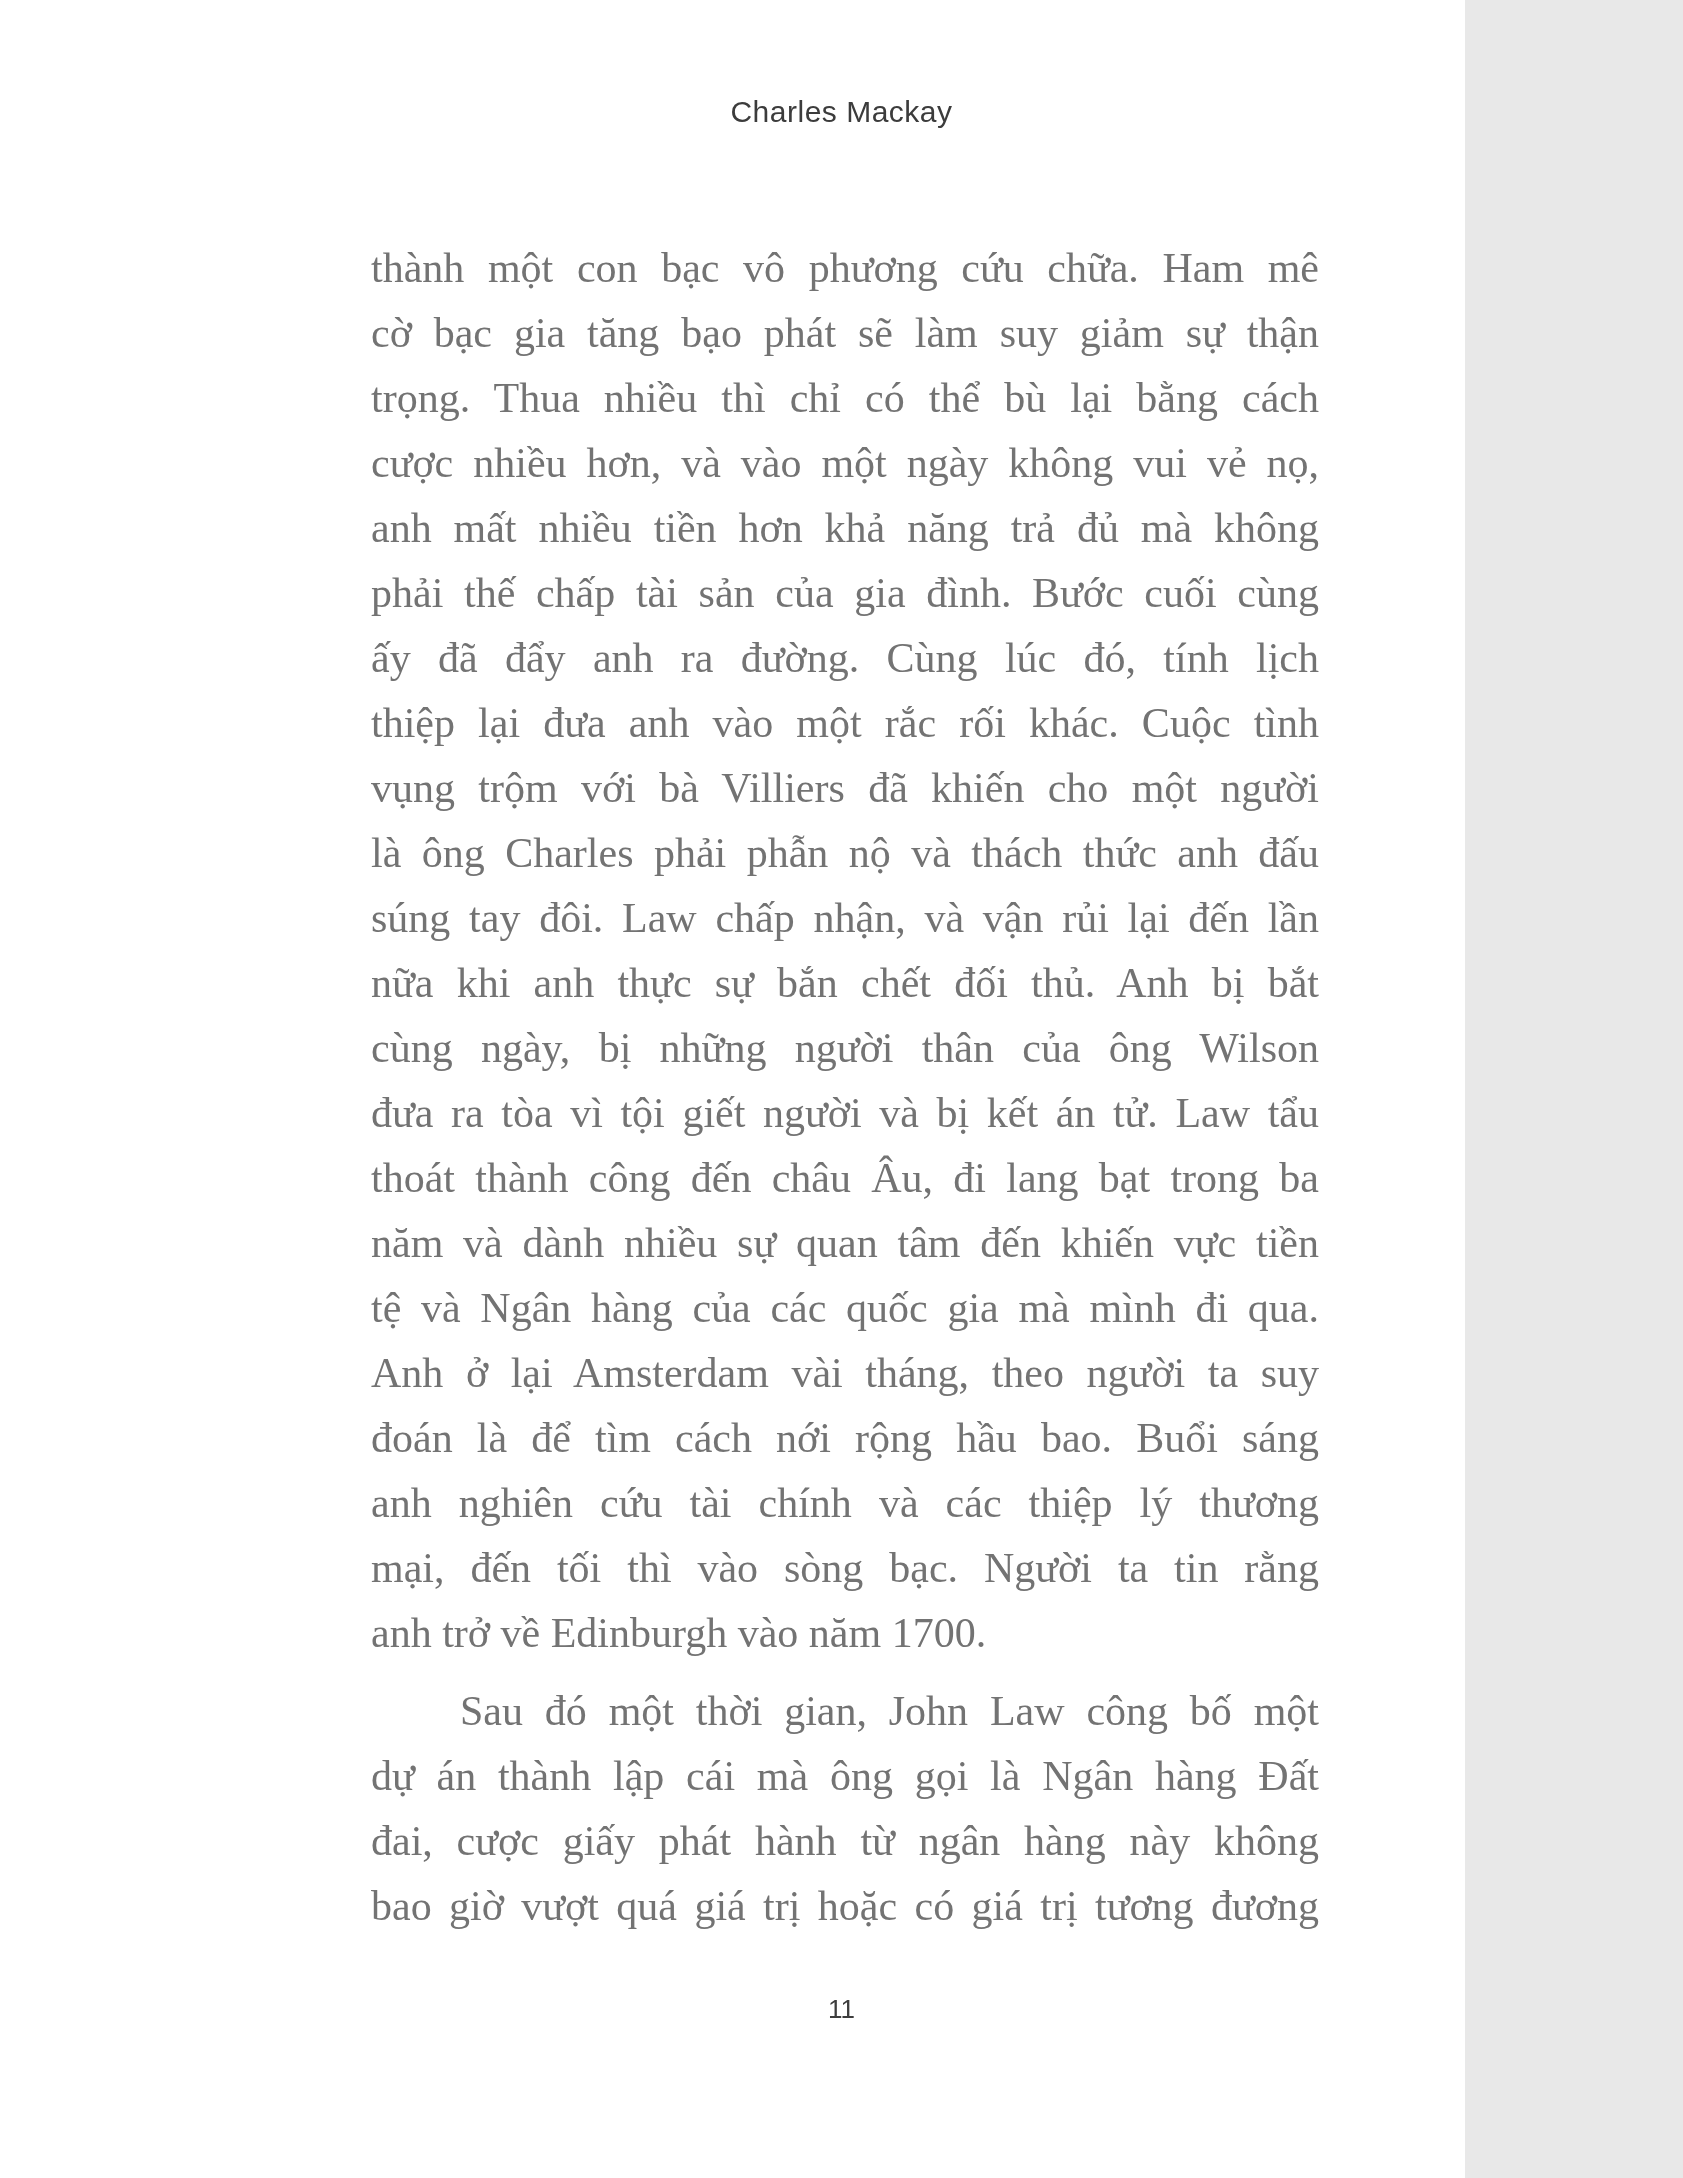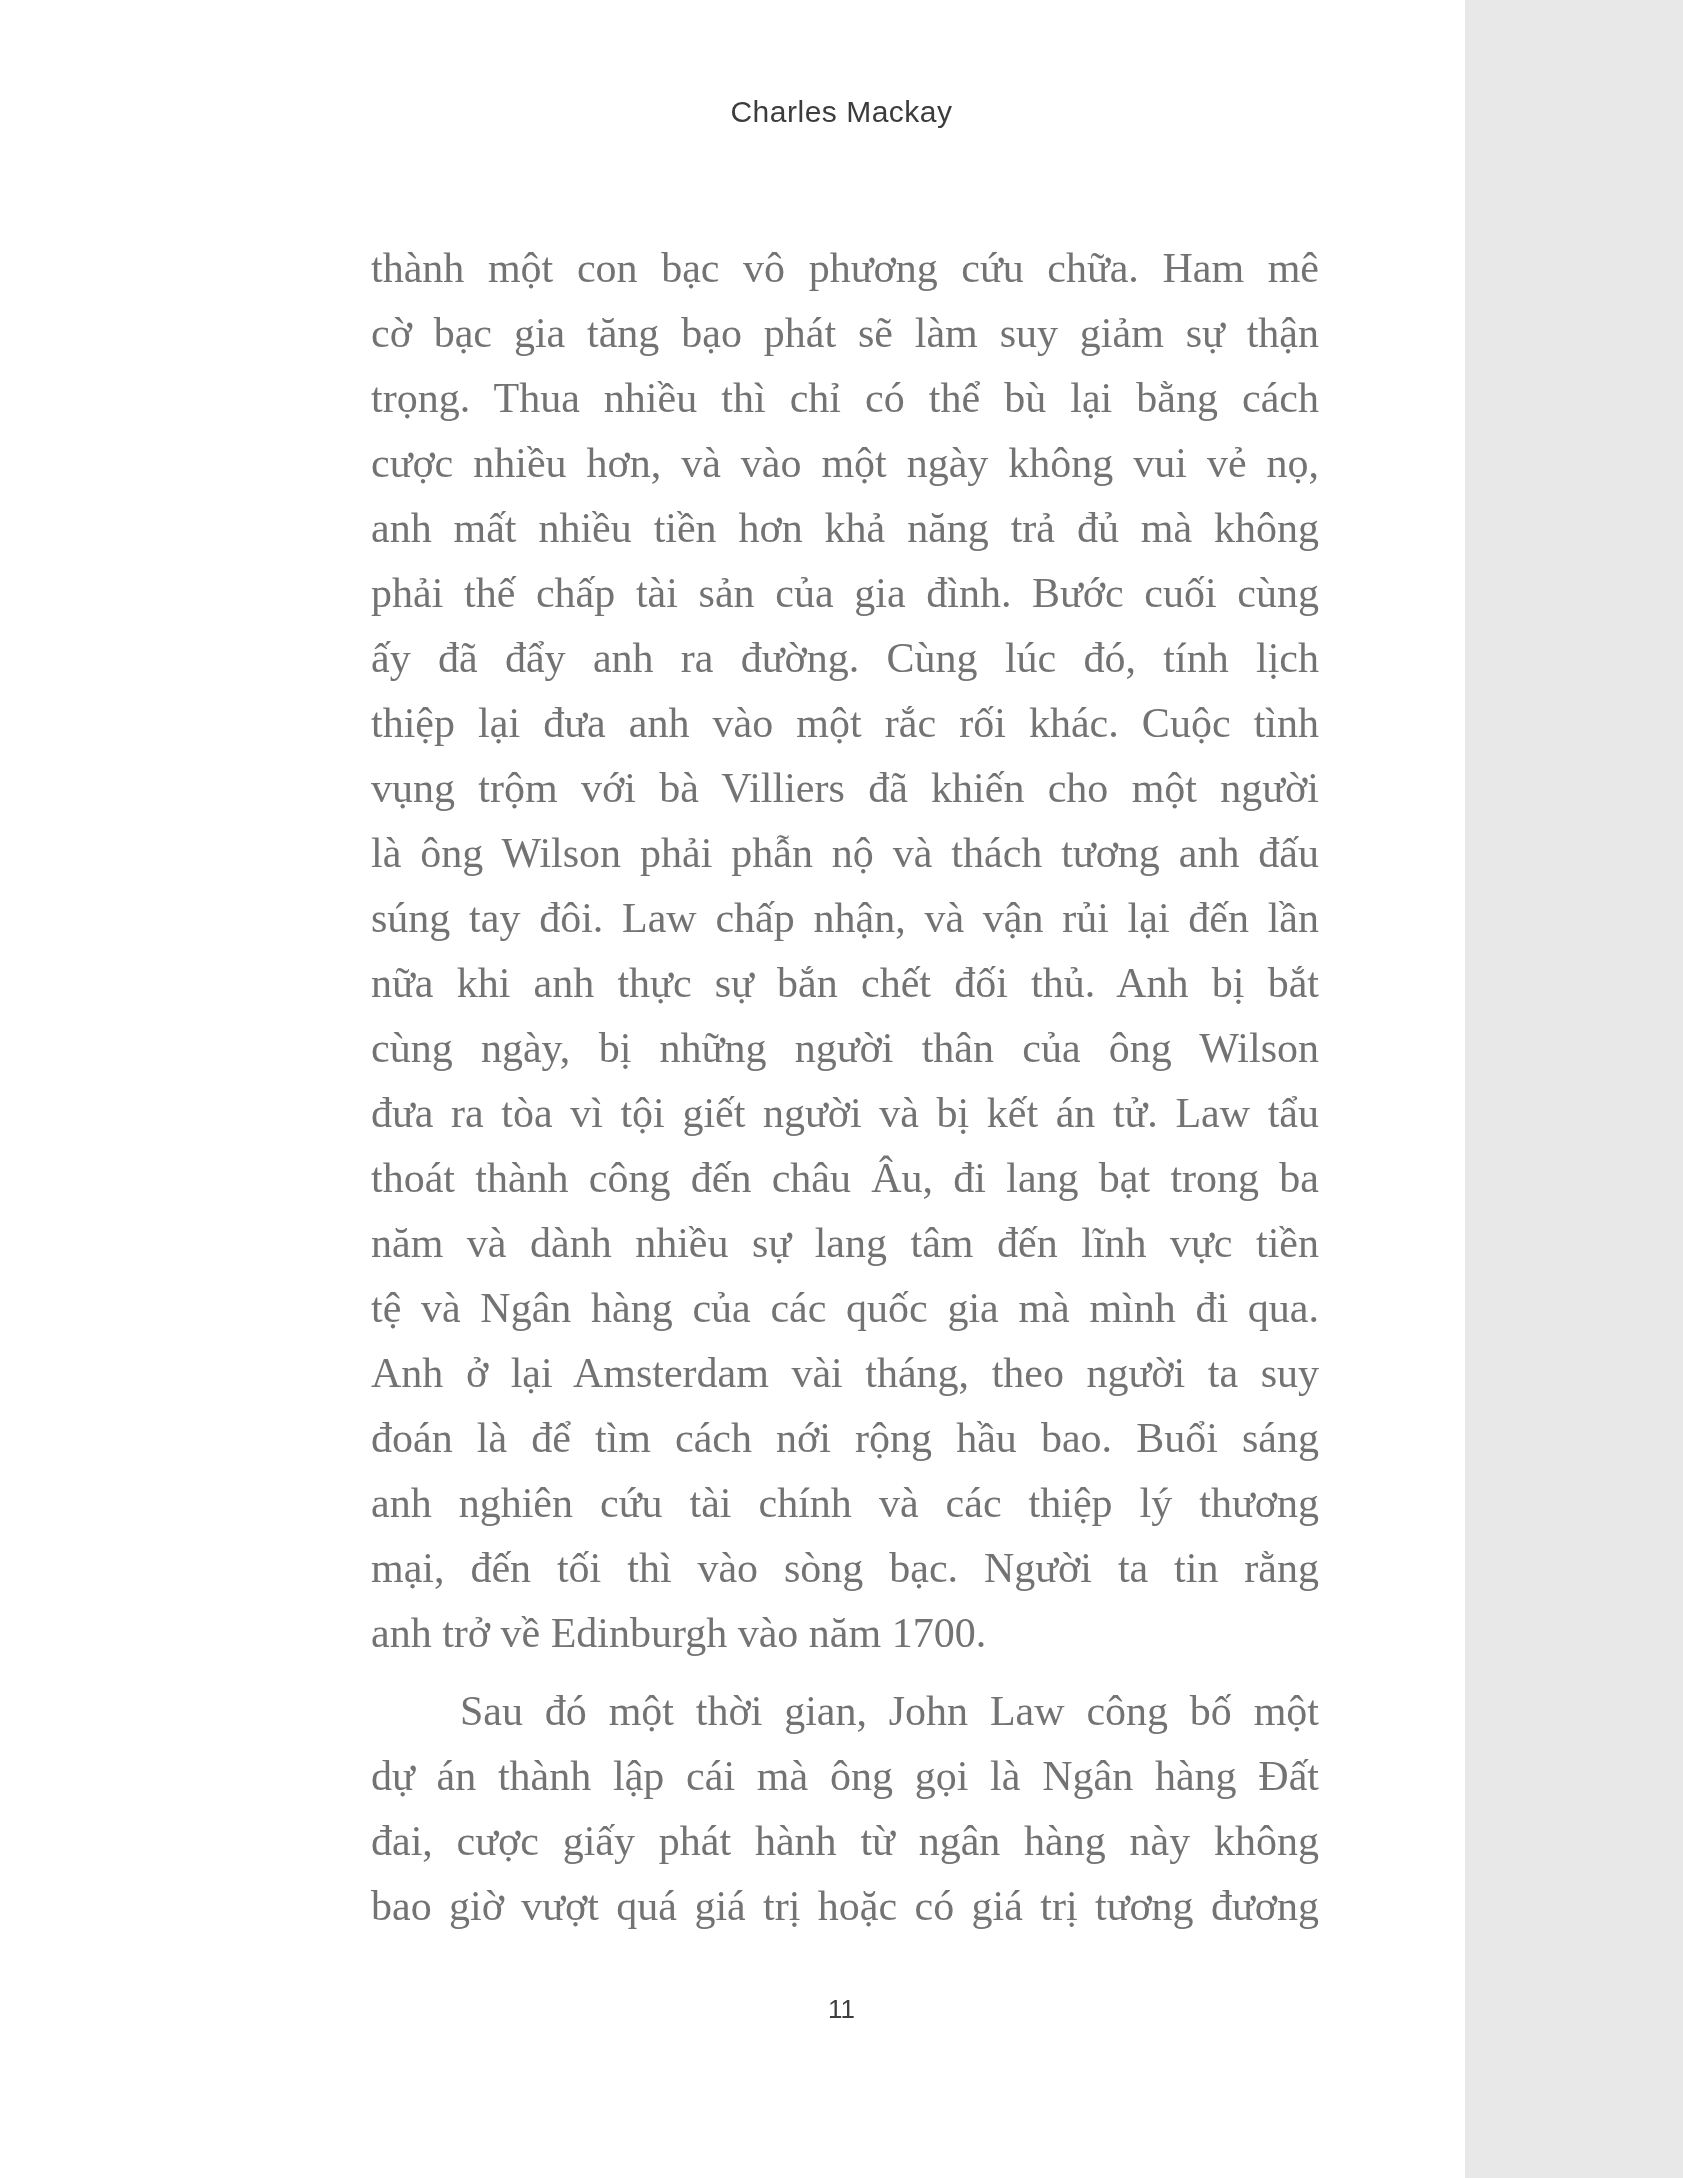--- a/index.html
+++ b/index.html
@@ -74,27 +74,27 @@
       <div class="paragraph">
         <div class="line">thành một con bạc vô phương cứu chữa. Ham mê</div>
         <div class="line">cờ bạc gia tăng bạo phát sẽ làm suy giảm sự thận</div>
         <div class="line">trọng. Thua nhiều thì chỉ có thể bù lại bằng cách</div>
         <div class="line">cược nhiều hơn, và vào một ngày không vui vẻ nọ,</div>
         <div class="line">anh mất nhiều tiền hơn khả năng trả đủ mà không</div>
         <div class="line">phải thế chấp tài sản của gia đình. Bước cuối cùng</div>
         <div class="line">ấy đã đẩy anh ra đường. Cùng lúc đó, tính lịch</div>
         <div class="line">thiệp lại đưa anh vào một rắc rối khác. Cuộc tình</div>
         <div class="line">vụng trộm với bà Villiers đã khiến cho một người</div>
-        <div class="line">là ông Wilson phải phẫn nộ và thách tương anh đấu</div>
+        <div class="line">là ông Charles phải phẫn nộ và thách thức anh đấu</div>
         <div class="line">súng tay đôi. Law chấp nhận, và vận rủi lại đến lần</div>
         <div class="line">nữa khi anh thực sự bắn chết đối thủ. Anh bị bắt</div>
         <div class="line">cùng ngày, bị những người thân của ông Wilson</div>
         <div class="line">đưa ra tòa vì tội giết người và bị kết án tử. Law tẩu</div>
         <div class="line">thoát thành công đến châu Âu, đi lang bạt trong ba</div>
-        <div class="line">năm và dành nhiều sự lang tâm đến lĩnh vực tiền</div>
+        <div class="line">năm và dành nhiều sự quan tâm đến khiến vực tiền</div>
         <div class="line">tệ và Ngân hàng của các quốc gia mà mình đi qua.</div>
         <div class="line">Anh ở lại Amsterdam vài tháng, theo người ta suy</div>
         <div class="line">đoán là để tìm cách nới rộng hầu bao. Buổi sáng</div>
         <div class="line">anh nghiên cứu tài chính và các thiệp lý thương</div>
         <div class="line">mại, đến tối thì vào sòng bạc. Người ta tin rằng</div>
         <div class="line line-left">anh trở về Edinburgh vào năm 1700.</div>
       </div>
       <div class="paragraph indent-first">
         <div class="line">Sau đó một thời gian, John Law công bố một</div>
         <div class="line">dự án thành lập cái mà ông gọi là Ngân hàng Đất</div>

